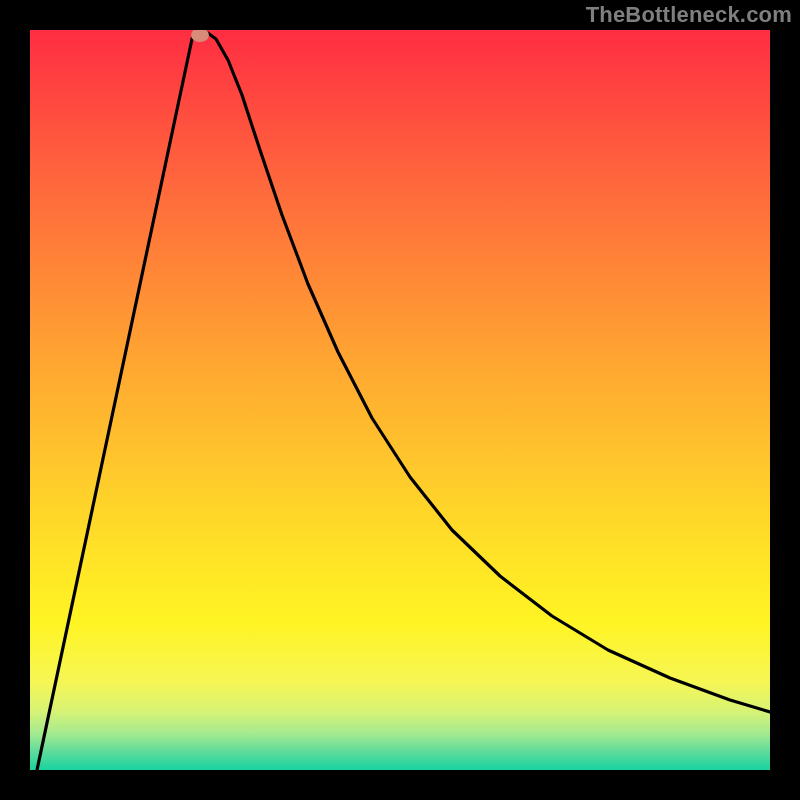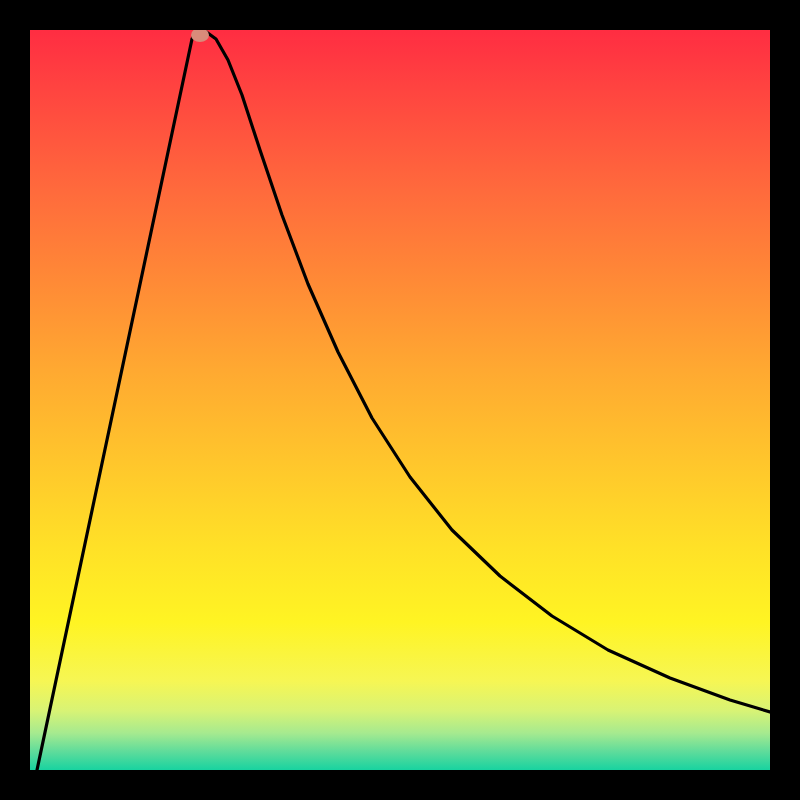--- a/index.html
+++ b/index.html
@@ -62,20 +62,21 @@
   }
   .marker {
     fill: #d98b7a;
     stroke: none;
   }
 </style>
 </head>
 <body>
 
 <div class="frame">
+  <div class="watermark">TheBottleneck.com</div>
   <div class="plot-area">
     <div class="gradient-fill"></div>
     <svg class="curve-svg" viewBox="0 0 740 740" preserveAspectRatio="none">
       <path class="curve-path" d="M7 740 L162 9 L168 0 L175 1 L186 9 L198 30 L212 65 L230 120 L252 185 L278 254 L308 322 L342 388 L380 447 L422 500 L470 546 L522 586 L578 620 L640 648 L700 670 L740 682"></path>
       <ellipse class="marker" cx="170" cy="5" rx="9" ry="7"></ellipse>
     </svg>
   </div>
 </div>
 
 </body></html>

